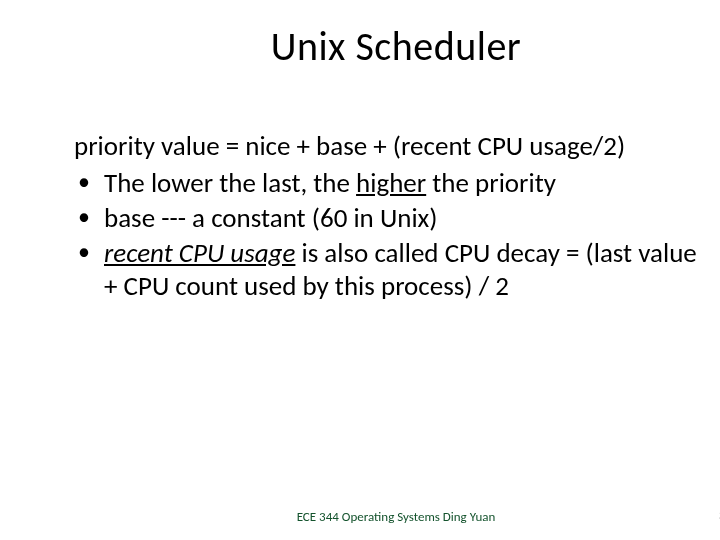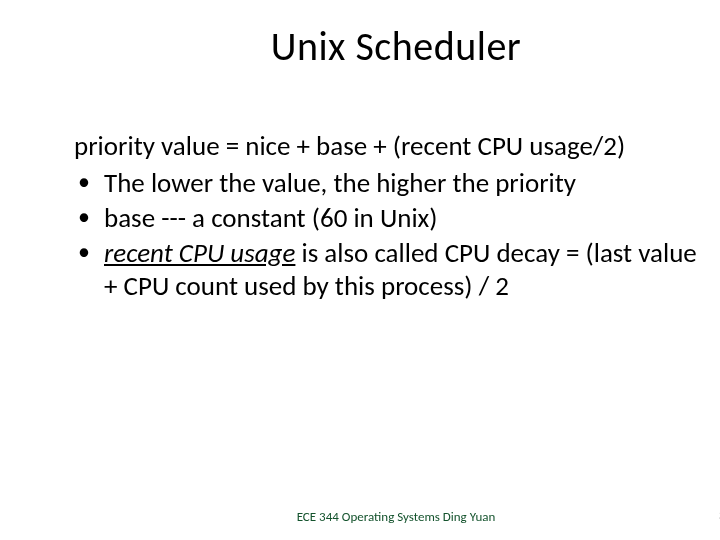--- a/index.html
+++ b/index.html
@@ -74,21 +74,21 @@
 <body>
 
 <div class="slide">
 
   <div class="title">Unix Scheduler</div>
 
   <div class="body">
     <div class="formula">priority value = nice + base + (recent CPU usage/2)</div>
     <ul class="bullets">
       <li>
-        <span>The </span><span style="">lower</span><span> the value, the </span><span style="">higher</span><span> the priority</span>
+        <span>The </span><span style="">lower</span><span> the last, the </span><span style="text-decoration: underline;">higher</span><span> the priority</span>
       </li>
       <li>base --- a constant (60 in Unix)</li>
       <li>
         <span style="text-decoration: underline; font-style: italic;">recent CPU usage</span><span> is also called CPU decay = (last value + CPU count used by this process) / 2</span>
       </li>
     </ul>
   </div>
 
   <div class="footer-center">ECE 344 Operating Systems Ding Yuan</div>
   <div class="footer-right">36</div>

